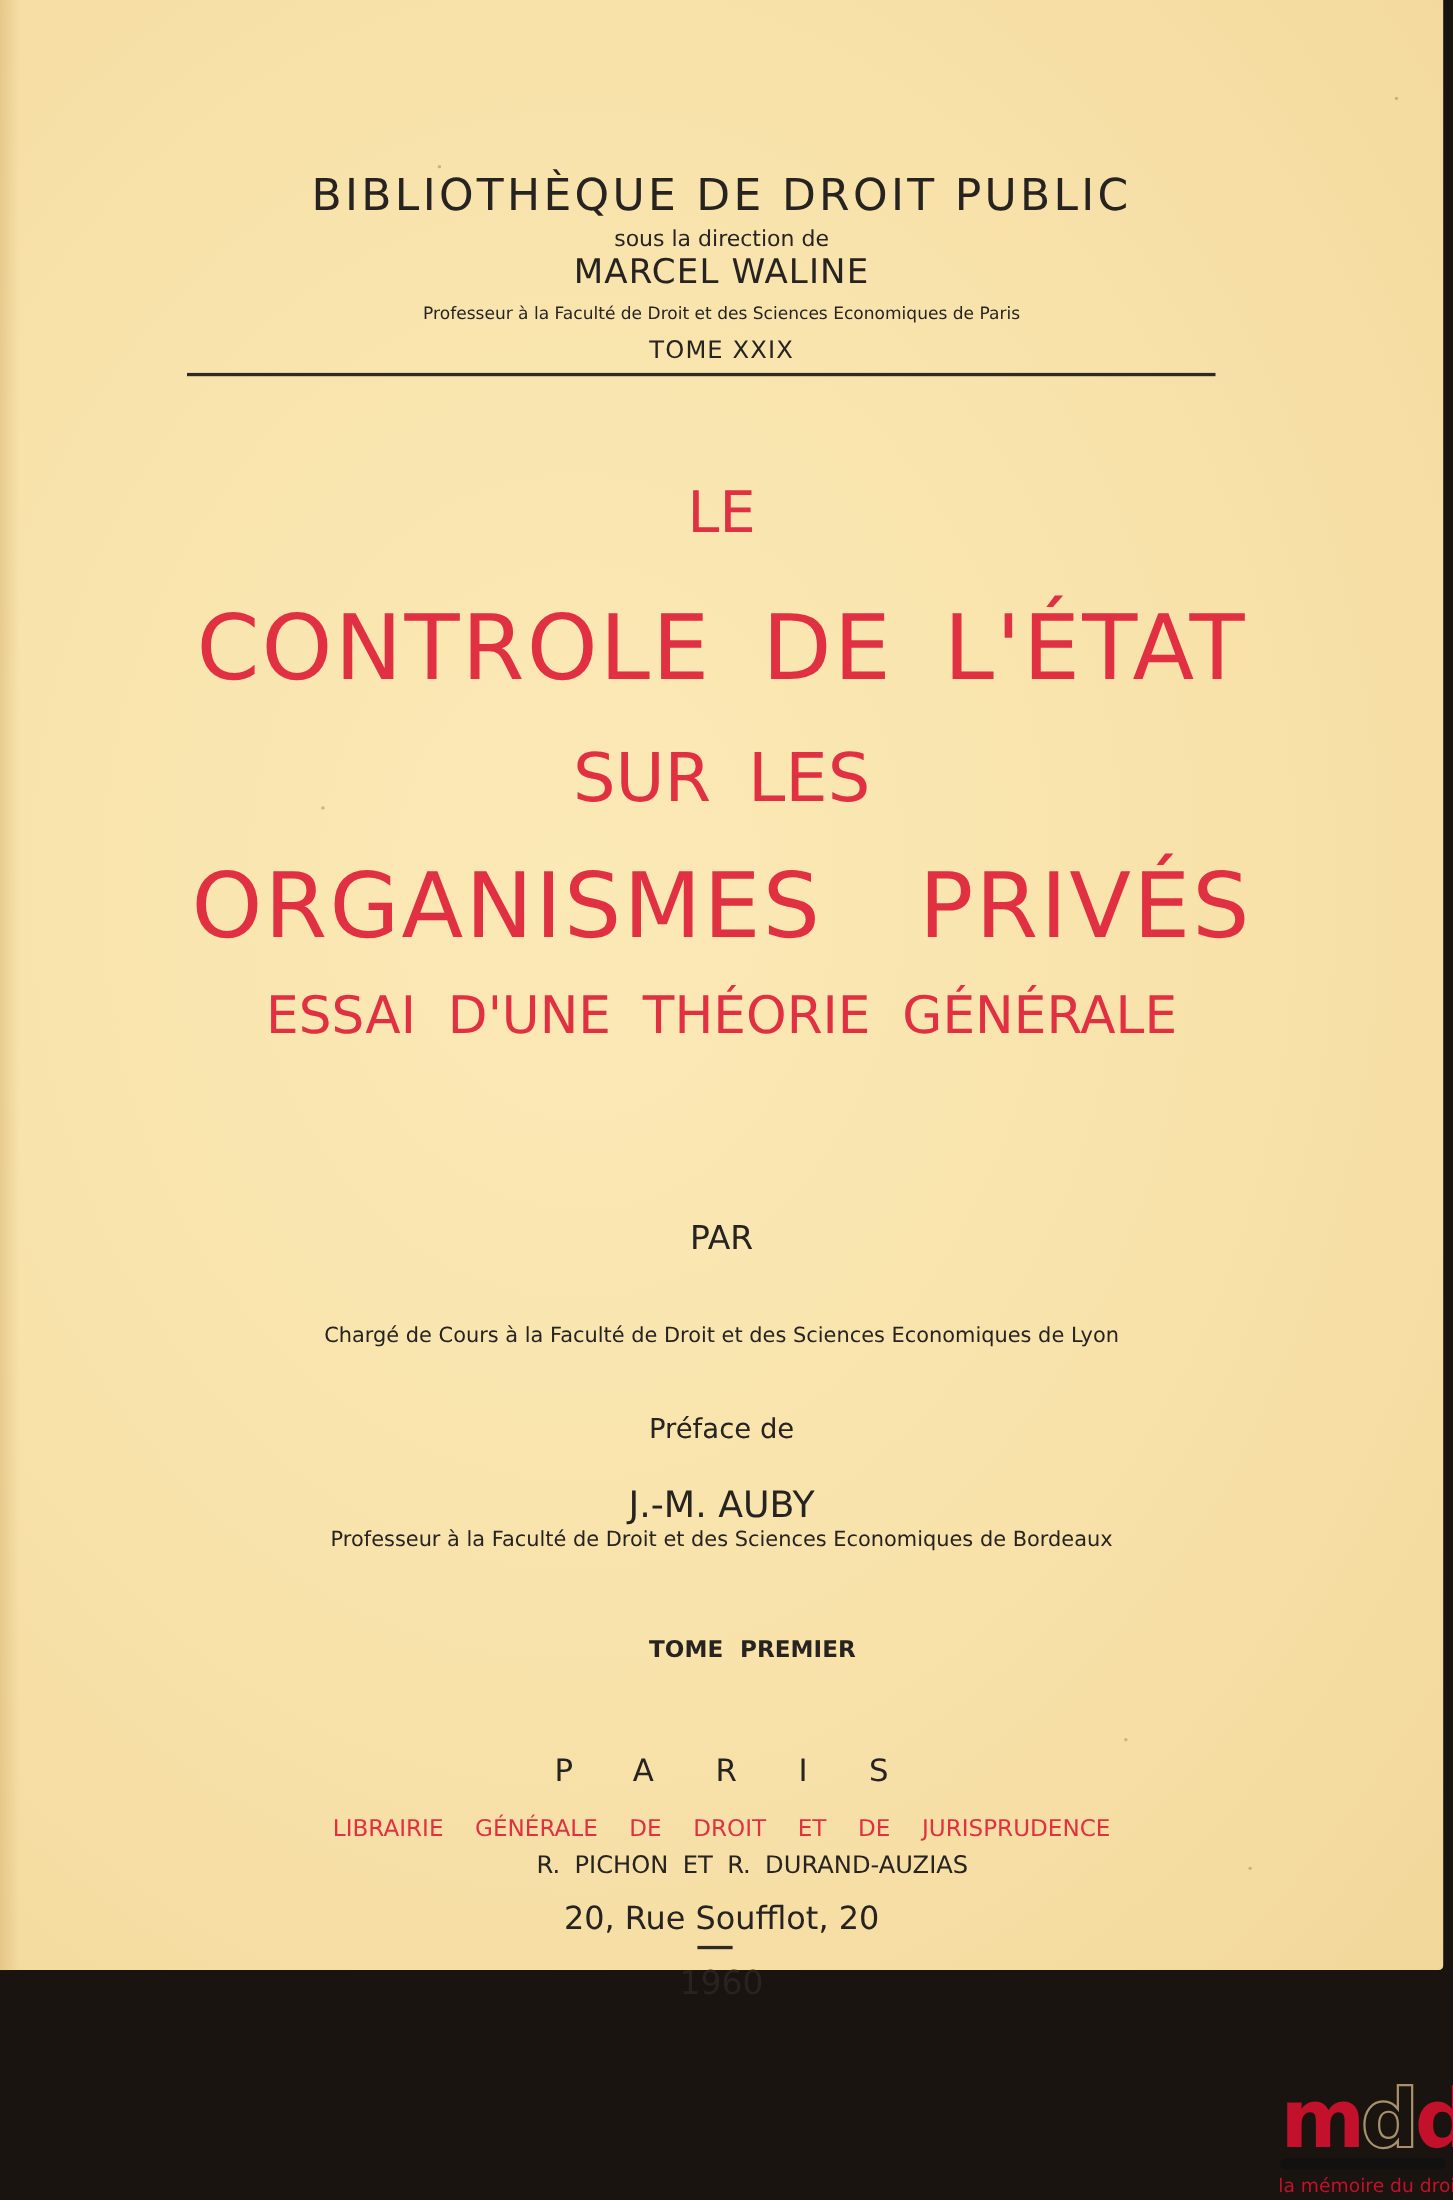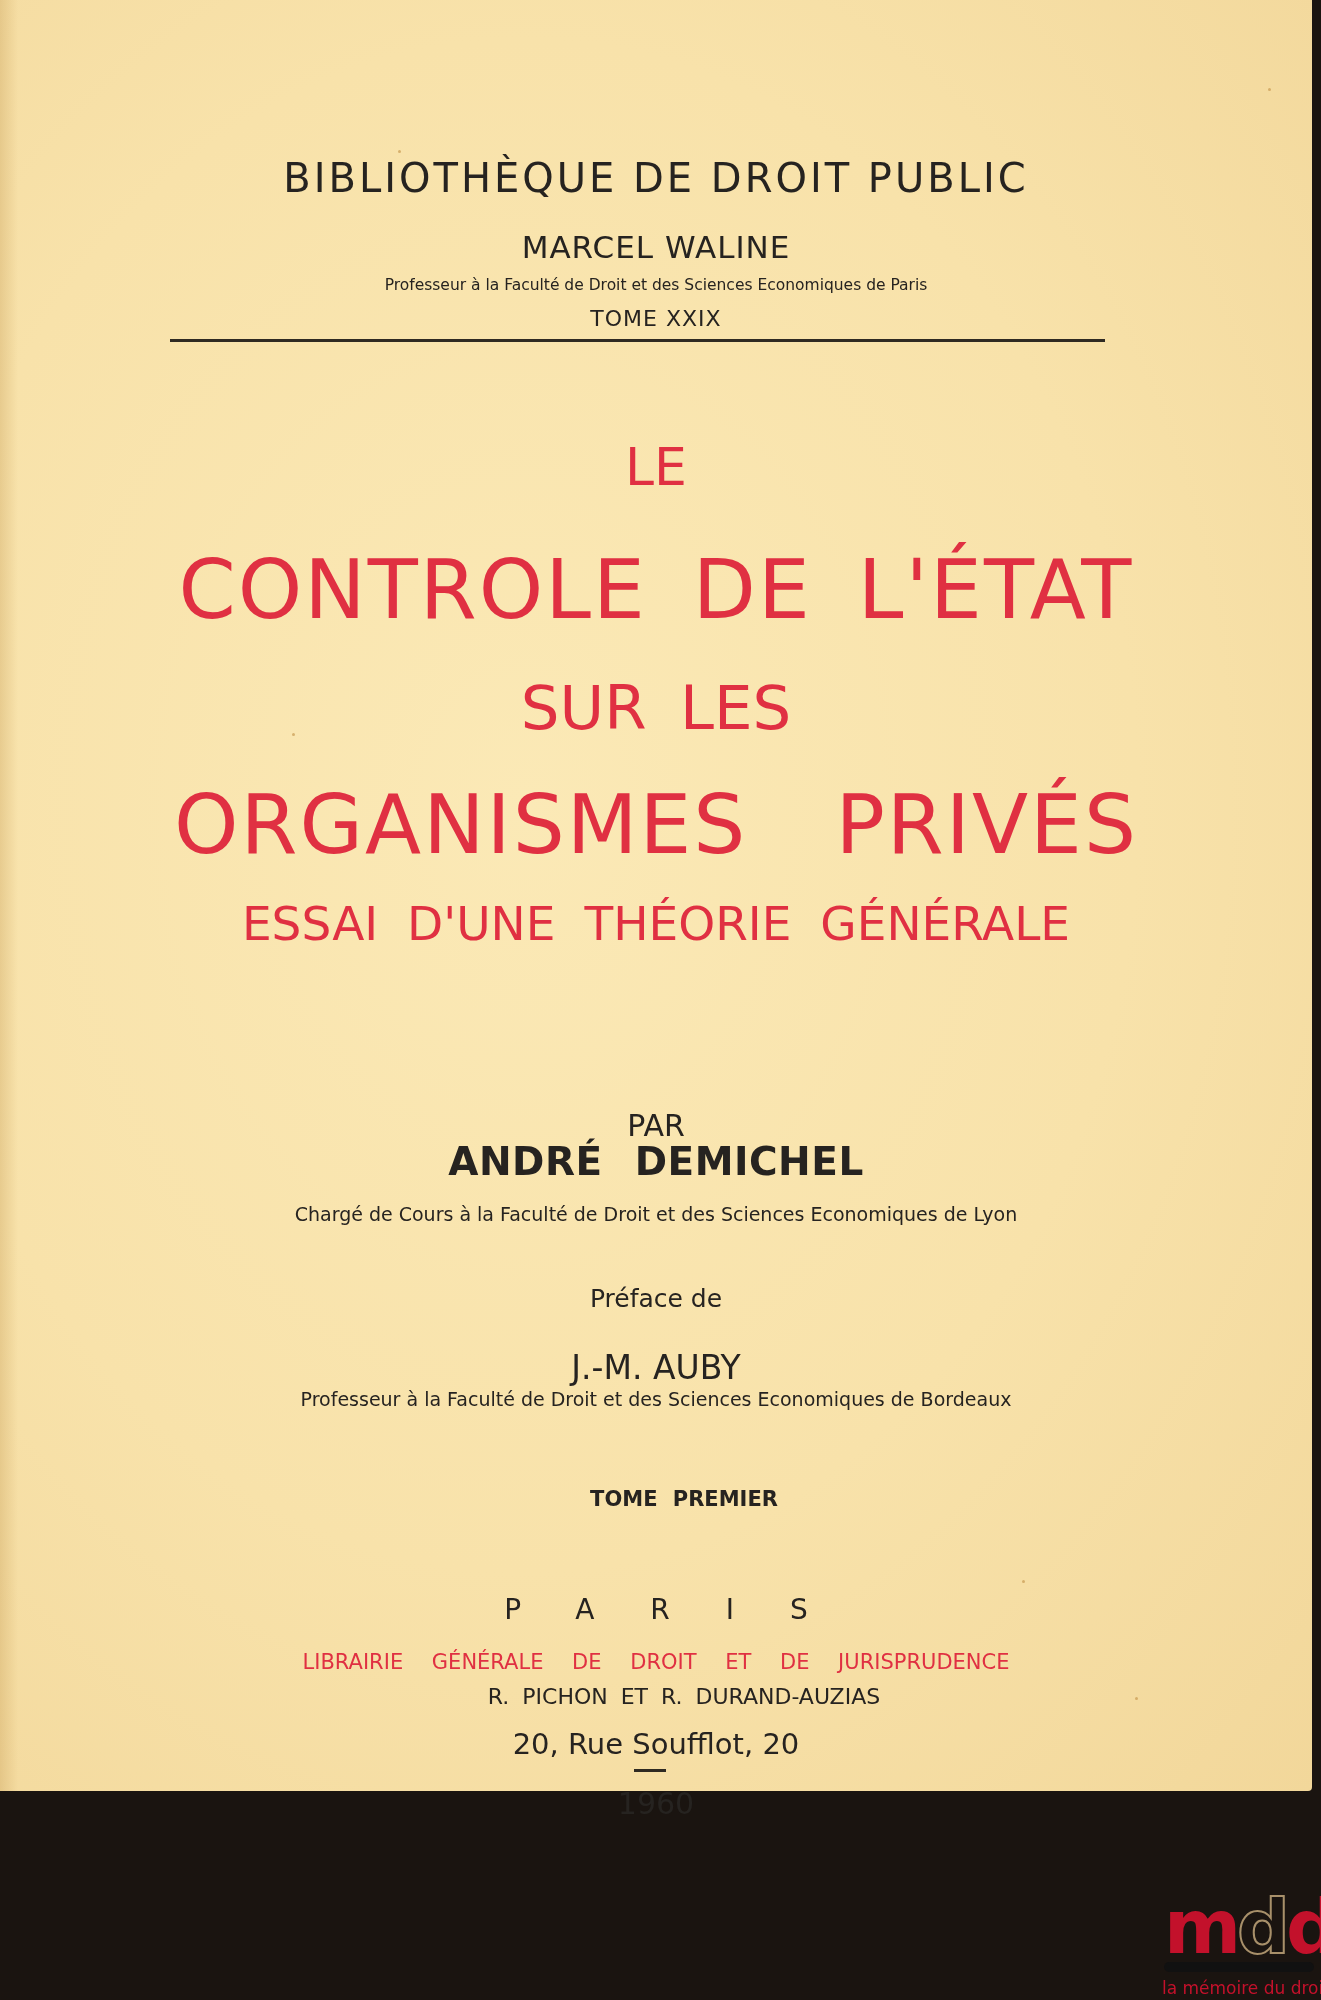--- a/index.html
+++ b/index.html
@@ -63,33 +63,33 @@
   .logo-mark .d2 { color:#c3112b; }
   .logo-bar { position:absolute; left:4px; top:72px; width:150px; height:10px; border-radius:5px; background:#111; }
   .logo-tag { position:absolute; left:2px; top:88px; font-size:17px; color:#c3112b; white-space:nowrap; }
 </style>
 </head>
 <body>
 
 <div class="page">
 
   <div class="line black series">BIBLIOTHÈQUE DE DROIT PUBLIC</div>
+  <div class="line black direction">sous la direction de</div>
   <div class="line black director">MARCEL WALINE</div>
   <div class="line black director-title">Professeur à la Faculté de Droit et des Sciences Economiques de Paris</div>
   <div class="line black volume-series">TOME XXIX</div>
   <div class="rule"></div>
 
   <div class="line red t-le">LE</div>
   <div class="line red t-main">CONTROLE DE L'ÉTAT</div>
   <div class="line red t-sur">SUR LES</div>
   <div class="line red t-org">ORGANISMES PRIVÉS</div>
   <div class="line red t-sub">ESSAI D'UNE THÉORIE GÉNÉRALE</div>
 
   <div class="line black par">PAR</div>
-  <div class="line black author">ANDRÉ DEMICHEL</div>
   <div class="line black author-title">Chargé de Cours à la Faculté de Droit et des Sciences Economiques de Lyon</div>
 
   <div class="line black preface">Préface de</div>
   <div class="line black preface-author">J.-M. AUBY</div>
   <div class="line black preface-title">Professeur à la Faculté de Droit et des Sciences Economiques de Bordeaux</div>
 
   <div class="line black tome">TOME PREMIER</div>
 
   <div class="line black city">PARIS</div>
   <div class="line red publisher">LIBRAIRIE GÉNÉRALE DE DROIT ET DE JURISPRUDENCE</div>

